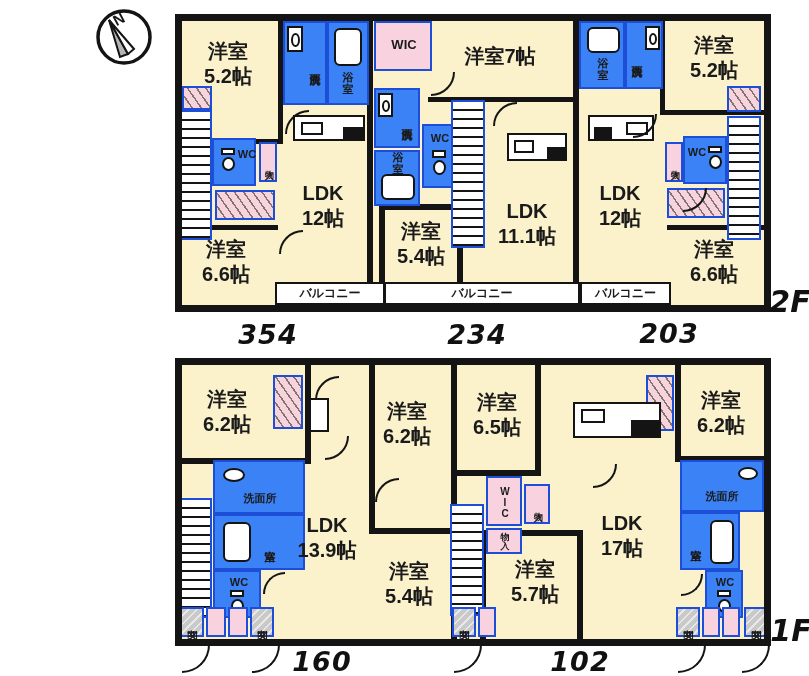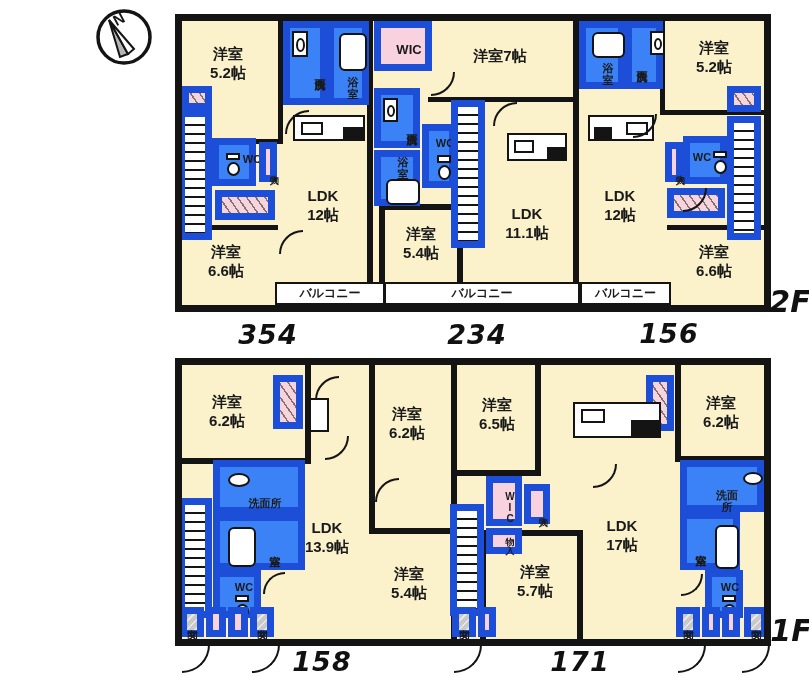--- a/index.html
+++ b/index.html
@@ -1,29 +1,29 @@
 <!DOCTYPE html>
 <html><head>
 <meta charset="utf-8">
 <style>
   html,body{margin:0;padding:0;background:#fff;}
   .plan{position:relative;width:809px;height:676px;background:#fff;overflow:hidden;
         font-family:"Liberation Sans",sans-serif;}
   .floor{position:absolute;background:#fbf2cc;}
   .outline{position:absolute;inset:0;border:7px solid #141414;pointer-events:none;}
   .wall{position:absolute;background:#141414;}
-  .box{position:absolute;box-sizing:border-box;border:7px solid #1d4ed8;}
+  .box{position:absolute;box-sizing:border-box;border:2px solid #1d4ed8;}
   .teal{background:#3b82f6;}
   .pink{background:#f8d2de;}
   .hatch{background:repeating-linear-gradient(55deg,#f8d2de 0 6px,rgba(20,20,20,.55) 6px 7.5px);}
   .stairs{background:repeating-linear-gradient(to bottom,#fff 0 7px,#141414 7px 9px);}
   .balc{position:absolute;box-sizing:border-box;border:2.5px solid #141414;background:#fff;
         display:flex;align-items:center;justify-content:center;}
   .lbl{position:absolute;transform:translate(-50%,-50%);text-align:center;white-space:pre-line;
-       font-weight:700;font-size:15px;line-height:1.25;color:#1a1a1a;}
+       font-weight:700;font-size:20px;line-height:1.25;color:#1a1a1a;}
   .sm{font-size:11px;line-height:1.1;}
   .xs{font-size:9px;line-height:1;}
   .vtext{writing-mode:vertical-rl;text-orientation:upright;letter-spacing:0;}
   .win{position:absolute;background:#fff;border-top:2px solid #141414;border-bottom:2px solid #141414;box-sizing:border-box;}
   .winv{position:absolute;background:#fff;border-left:2px solid #141414;border-right:2px solid #141414;box-sizing:border-box;}
   .oval{position:absolute;background:#fff;border:2px solid #141414;border-radius:50%;box-sizing:border-box;}
   .tub{position:absolute;background:#fff;border:2px solid #141414;border-radius:6px;box-sizing:border-box;}
   .counter{position:absolute;background:#fff;border:2px solid #141414;box-sizing:border-box;}
   .blk{position:absolute;background:#141414;}
   .arc{position:absolute;border-top:2px solid #141414;border-left:2px solid #141414;
@@ -191,21 +191,21 @@
     <div class="winv" style="left:0;top:35px;width:7px;height:40px"></div>
     <div class="winv" style="left:0;top:230px;width:7px;height:40px"></div>
     <div class="winv" style="left:589px;top:35px;width:7px;height:40px"></div>
     <div class="winv" style="left:589px;top:230px;width:7px;height:40px"></div>
 
     <div class="outline"></div>
   </section>
 
   <span class="unitnum" style="left:268px;top:334px">354</span>
   <span class="unitnum" style="left:477px;top:334px">234</span>
-  <span class="unitnum" style="left:669px;top:333px">156</span>
+  <span class="unitnum" style="left:669px;top:333px">203</span>
   <span class="flabel" style="left:790px;top:301px">2F</span>
 
   <section class="floor" style="left:175px;top:358px;width:596px;height:288px;">
 
     <div class="wall" style="left:130px;top:0;width:6px;height:104px"></div>
     <div class="wall" style="left:0;top:100px;width:136px;height:6px"></div>
     <div class="wall" style="left:194px;top:0;width:6px;height:176px"></div>
     <div class="wall" style="left:276px;top:0;width:6px;height:281px"></div>
     <div class="wall" style="left:194px;top:170px;width:90px;height:6px"></div>
     <div class="wall" style="left:360px;top:0;width:6px;height:114px"></div>
@@ -326,17 +326,17 @@
 
     <div class="outline"></div>
   </section>
 
   <div class="arcd" style="left:182px;top:645px;width:28px;height:28px"></div>
   <div class="arcd" style="left:252px;top:645px;width:28px;height:28px"></div>
   <div class="arcd" style="left:454px;top:645px;width:28px;height:28px"></div>
   <div class="arcd" style="left:678px;top:645px;width:28px;height:28px"></div>
   <div class="arcd" style="left:742px;top:645px;width:28px;height:28px"></div>
 
-  <span class="unitnum" style="left:322px;top:661px">158</span>
-  <span class="unitnum" style="left:580px;top:661px">171</span>
+  <span class="unitnum" style="left:322px;top:661px">160</span>
+  <span class="unitnum" style="left:580px;top:661px">102</span>
   <span class="flabel" style="left:791px;top:630px">1F</span>
 
 </div>
 
 </body></html>

